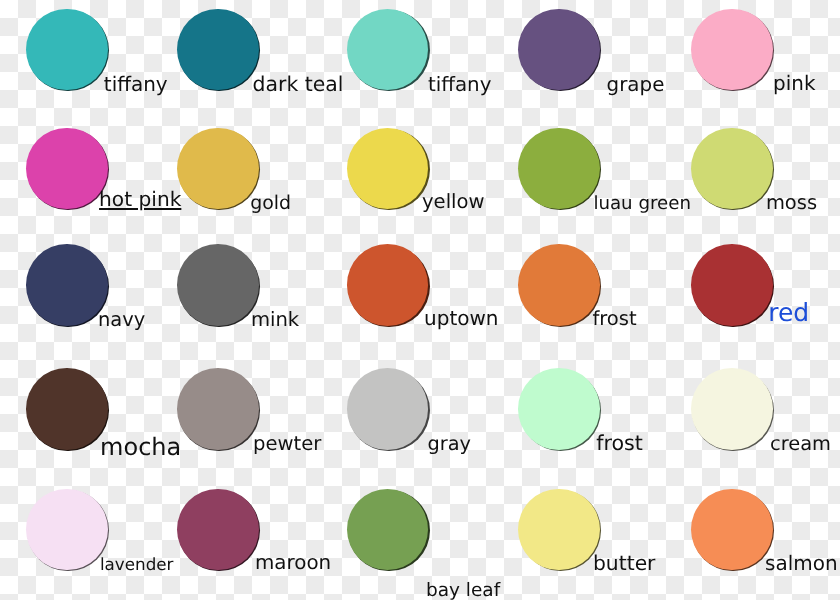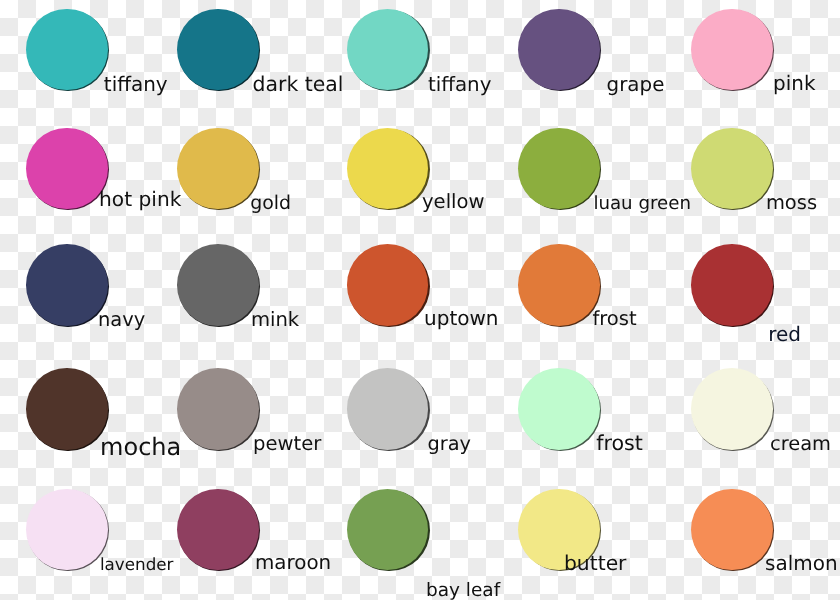--- a/index.html
+++ b/index.html
@@ -47,21 +47,21 @@
     <div class="label" style="left: 606.6px; font-size: 19.88px; top: 74.5008px; color: rgb(17, 17, 17);">grape</div>
   </div>
   <div class="cell">
     <div class="shadow" style="left: 692.1px; top: 9.7px; width: 81.6px; height: 81.6px; background: rgb(90, 62, 71);"></div>
     <div class="swatch" style="left: 691px; top: 8.6px; width: 81.6px; height: 81.6px; background: rgb(251, 172, 198);"></div>
     <div class="label" style="left: 773.1px; font-size: 19.95px; top: 73.542px; color: rgb(17, 17, 17);">pink</div>
   </div>
   <div class="cell">
     <div class="shadow" style="left: 27.45px; top: 128.7px; width: 81.6px; height: 81.6px; background: rgb(79, 24, 62);"></div>
     <div class="swatch" style="left: 26.35px; top: 127.6px; width: 81.6px; height: 81.6px; background: rgb(220, 66, 171);"></div>
-    <div class="label" style="left: 99.1px; font-size: 20.17px; top: 189.257px; color: rgb(17, 17, 17);">hot pink</div>
+    <div class="label" style="left: 99.1px; font-size: 20.17px; top: 189.257px; color: rgb(17, 17, 17); text-decoration: underline;">hot pink</div>
   </div>
   <div class="cell">
     <div class="shadow" style="left: 178.1px; top: 128.7px; width: 81.6px; height: 81.6px; background: rgb(81, 67, 27);"></div>
     <div class="swatch" style="left: 177px; top: 127.6px; width: 81.6px; height: 81.6px; background: rgb(224, 186, 75);"></div>
     <div class="label" style="left: 250.2px; font-size: 18.96px; top: 194.174px; color: rgb(17, 17, 17);">gold</div>
   </div>
   <div class="cell">
     <div class="shadow" style="left: 347.95px; top: 128.7px; width: 81.6px; height: 81.6px; background: rgb(85, 78, 27);"></div>
     <div class="swatch" style="left: 346.85px; top: 127.6px; width: 81.6px; height: 81.6px; background: rgb(236, 217, 76);"></div>
     <div class="label" style="left: 422px; font-size: 19.63px; top: 192.211px; color: rgb(17, 17, 17);">yellow</div>
@@ -92,21 +92,21 @@
     <div class="label" style="left: 424.1px; font-size: 19.99px; top: 307.908px; color: rgb(17, 17, 17);">uptown</div>
   </div>
   <div class="cell">
     <div class="shadow" style="left: 519.55px; top: 245.5px; width: 81.6px; height: 81.6px; background: rgb(81, 44, 21);"></div>
     <div class="swatch" style="left: 518.45px; top: 244.4px; width: 81.6px; height: 81.6px; background: rgb(225, 122, 57);"></div>
     <div class="label" style="left: 592.4px; font-size: 19.53px; top: 309.195px; color: rgb(17, 17, 17);">frost</div>
   </div>
   <div class="cell">
     <div class="shadow" style="left: 692.1px; top: 245.5px; width: 81.6px; height: 81.6px; background: rgb(61, 18, 18);"></div>
     <div class="swatch" style="left: 691px; top: 244.4px; width: 81.6px; height: 81.6px; background: rgb(169, 49, 51);"></div>
-    <div class="label" style="left: 768.2px; font-size: 20px; top: 324px; color: #0f172a;">red</div>
+    <div class="label" style="left: 768.2px; font-size: 25px; top: 300px; color: #1d4ed8;">red</div>
   </div>
   <div class="cell">
     <div class="shadow" style="left: 27.45px; top: 369.5px; width: 81.6px; height: 81.6px; background: rgb(29, 19, 15);"></div>
     <div class="swatch" style="left: 26.35px; top: 368.4px; width: 81.6px; height: 81.6px; background: rgb(80, 52, 42);"></div>
     <div class="label" style="left: 100.1px; font-size: 24px; top: 434.969px; color: rgb(17, 17, 17);">mocha</div>
   </div>
   <div class="cell">
     <div class="shadow" style="left: 178.1px; top: 369.5px; width: 81.6px; height: 81.6px; background: rgb(54, 50, 49);"></div>
     <div class="swatch" style="left: 177px; top: 368.4px; width: 81.6px; height: 81.6px; background: rgb(151, 140, 137);"></div>
     <div class="label" style="left: 253px; font-size: 19.63px; top: 433.511px; color: rgb(17, 17, 17);">pewter</div>
@@ -137,21 +137,21 @@
     <div class="label" style="left: 255px; font-size: 19.88px; top: 553.401px; color: rgb(17, 17, 17);">maroon</div>
   </div>
   <div class="cell">
     <div class="shadow" style="left: 347.95px; top: 489.8px; width: 81.6px; height: 81.6px; background: rgb(42, 58, 30);"></div>
     <div class="swatch" style="left: 346.85px; top: 488.7px; width: 81.6px; height: 81.6px; background: rgb(118, 160, 82);"></div>
     <div class="label" style="left: 425.9px; font-size: 18.5px; top: 582px; color: rgb(17, 17, 17);">bay leaf</div>
   </div>
   <div class="cell">
     <div class="shadow" style="left: 519.55px; top: 489.8px; width: 81.6px; height: 81.6px; background: rgb(87, 84, 49);"></div>
     <div class="swatch" style="left: 518.45px; top: 488.7px; width: 81.6px; height: 81.6px; background: rgb(242, 232, 135);"></div>
-    <div class="label" style="left: 564px; font-size: 20.29px; top: 553.056px; color: rgb(17, 17, 17);">butter</div>
+    <div class="label" style="left: 593px; font-size: 20.29px; top: 553.056px; color: rgb(17, 17, 17);">butter</div>
   </div>
   <div class="cell">
     <div class="shadow" style="left: 692.1px; top: 489.8px; width: 81.6px; height: 81.6px; background: rgb(89, 51, 31);"></div>
     <div class="swatch" style="left: 691px; top: 488.7px; width: 81.6px; height: 81.6px; background: rgb(246, 141, 85);"></div>
     <div class="label" style="left: 765.1px; font-size: 19.99px; top: 553.308px; color: rgb(17, 17, 17);">salmon</div>
   </div>
   </div>
 </div>
 
 </body></html>

